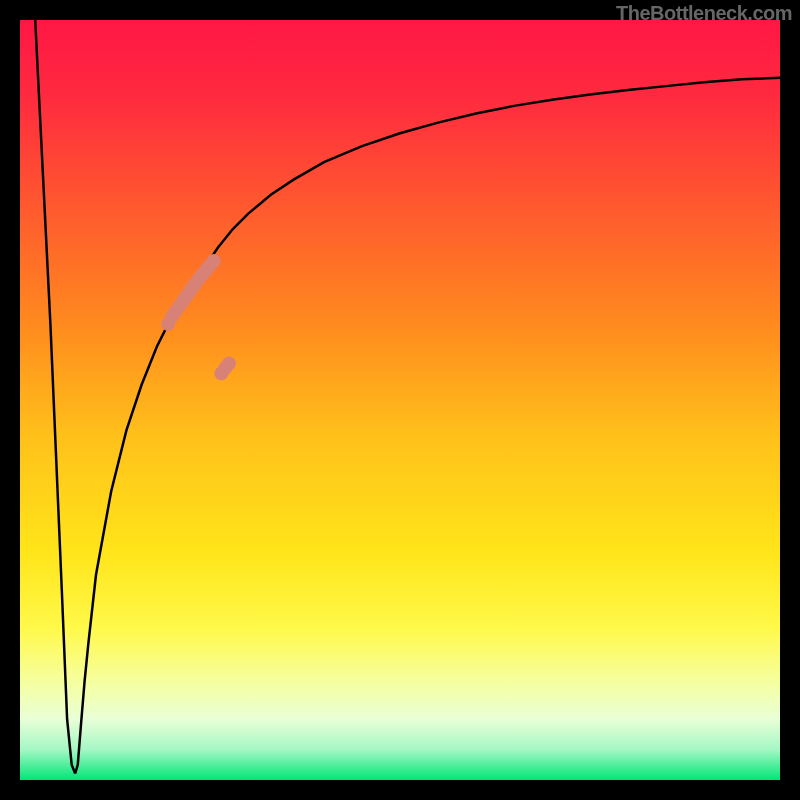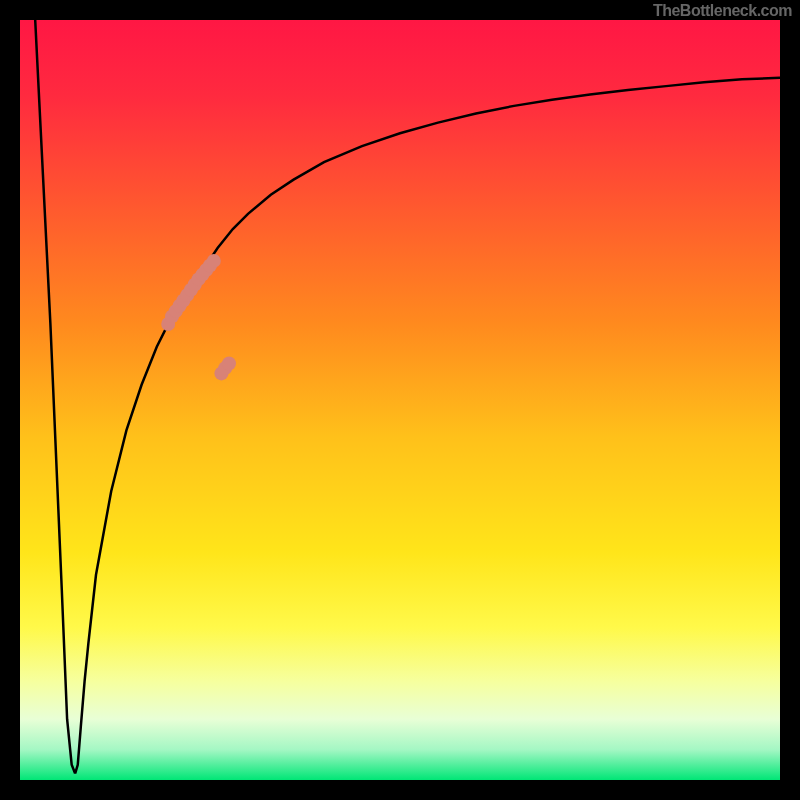--- a/index.html
+++ b/index.html
@@ -9,21 +9,21 @@
     height: 800px;
     background: #000;
     font-family: Arial, Helvetica, sans-serif;
     overflow: hidden;
   }
   .brand {
     position: absolute;
     top: 2px;
     right: 8px;
     color: #666;
-    font-size: 16px;
+    font-size: 20px;
     font-weight: bold;
     letter-spacing: -0.5px;
     z-index: 10;
   }
   .plot-wrap {
     position: absolute;
     left: 20px;
     top: 20px;
     width: 760px;
     height: 760px;

